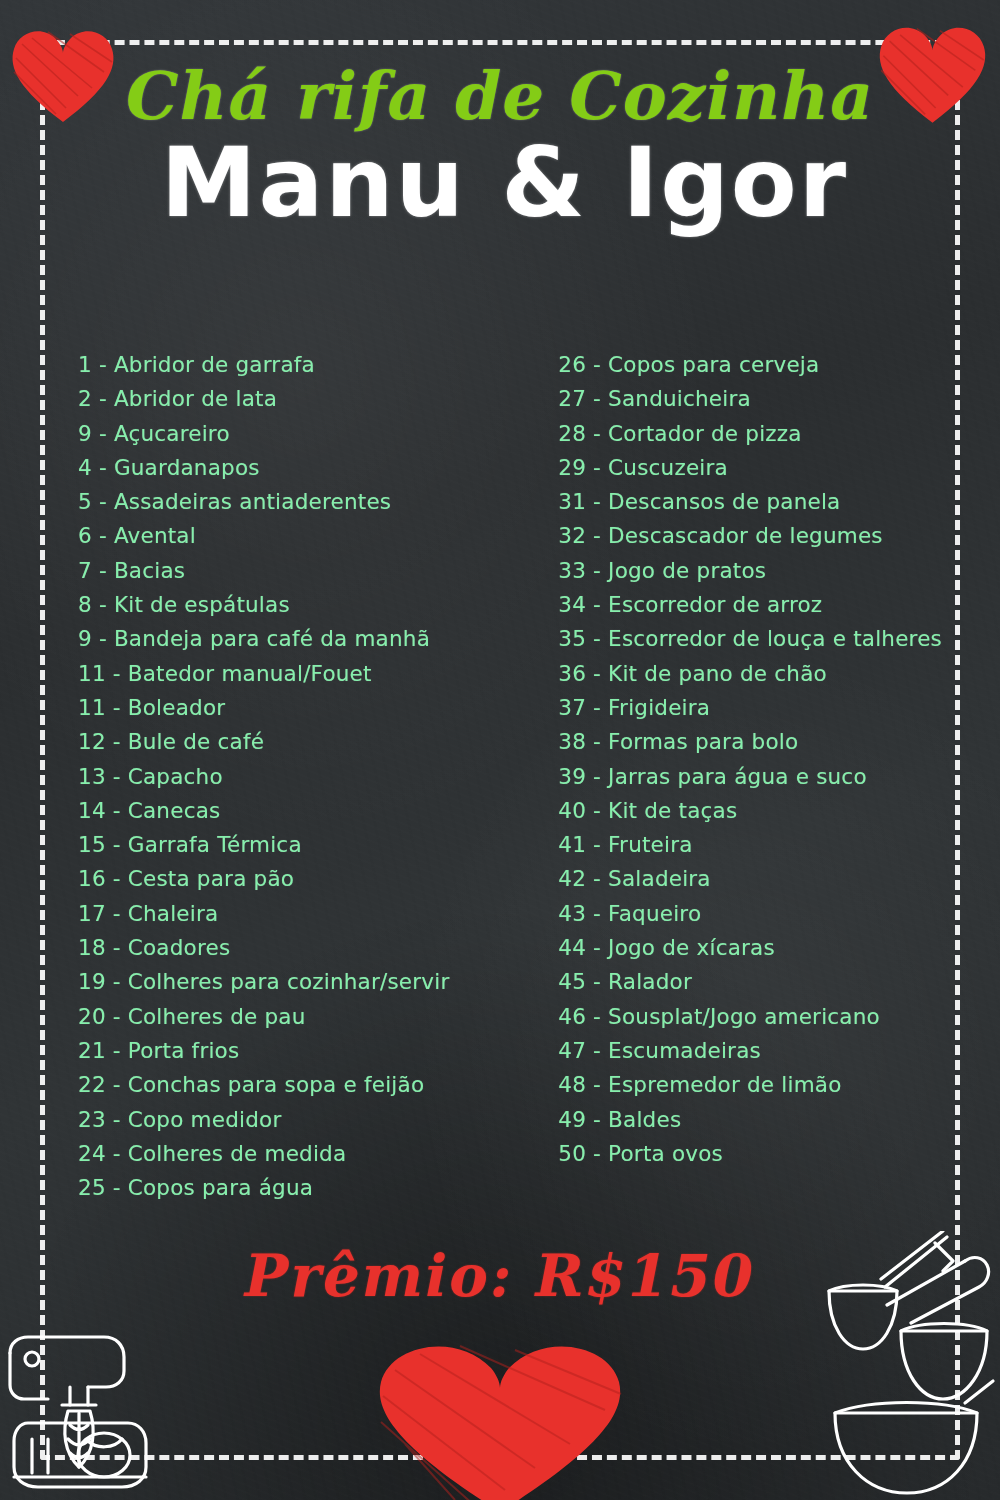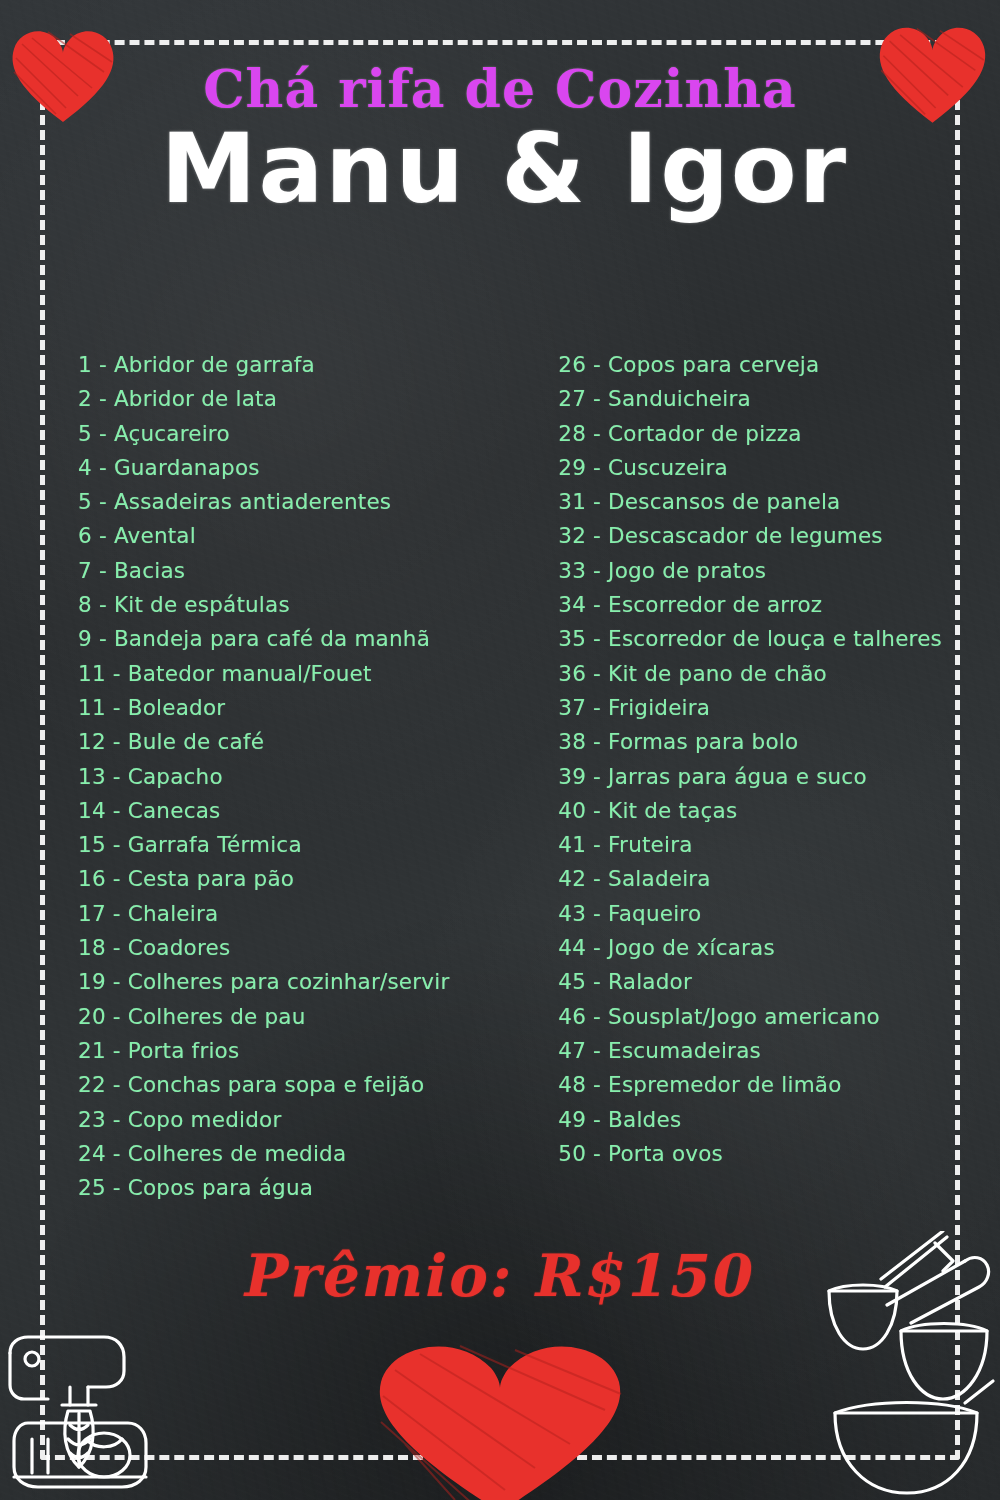--- a/index.html
+++ b/index.html
@@ -59,23 +59,24 @@
   
   .title-wrap {
     position: absolute;
     top: 62px;
     left: 0; right: 0;
     text-align: center;
     z-index: 4;
   }
   .title-1 {
     font-family: "DejaVu Serif", serif;
+    font-style: italic;
     font-weight: bold;
-    font-size: 52px;
-    color: #d946ef;
+    font-size: 66px;
+    color: #84cc16;
     letter-spacing: 1px;
     line-height: 1.05;
     text-shadow: 0 0 2px rgba(255,255,255,0.35);
   }
   .title-2 {
     font-family: "DejaVu Sans", sans-serif;
     font-weight: bold;
     font-size: 96px;
     color: #ffffff;
     letter-spacing: 2px;
@@ -186,21 +187,21 @@
 
 <div class="title-wrap">
   <div class="title-1">Chá rifa de Cozinha</div>
   <div class="title-2">Manu &amp; Igor</div>
 </div>
 
 <div class="lists">
   <div class="col col-left">
     <div class="item">1 - Abridor de garrafa</div>
     <div class="item">2 - Abridor de lata</div>
-    <div class="item">5 - Açucareiro</div>
+    <div class="item">9 - Açucareiro</div>
     <div class="item">4 - Guardanapos</div>
     <div class="item">5 - Assadeiras antiaderentes</div>
     <div class="item">6 - Avental</div>
     <div class="item">7 - Bacias</div>
     <div class="item">8 - Kit de espátulas</div>
     <div class="item">9 - Bandeja para café da manhã</div>
     <div class="item">11 - Batedor manual/Fouet</div>
     <div class="item">11 - Boleador</div>
     <div class="item">12 - Bule de café</div>
     <div class="item">13 - Capacho</div>

